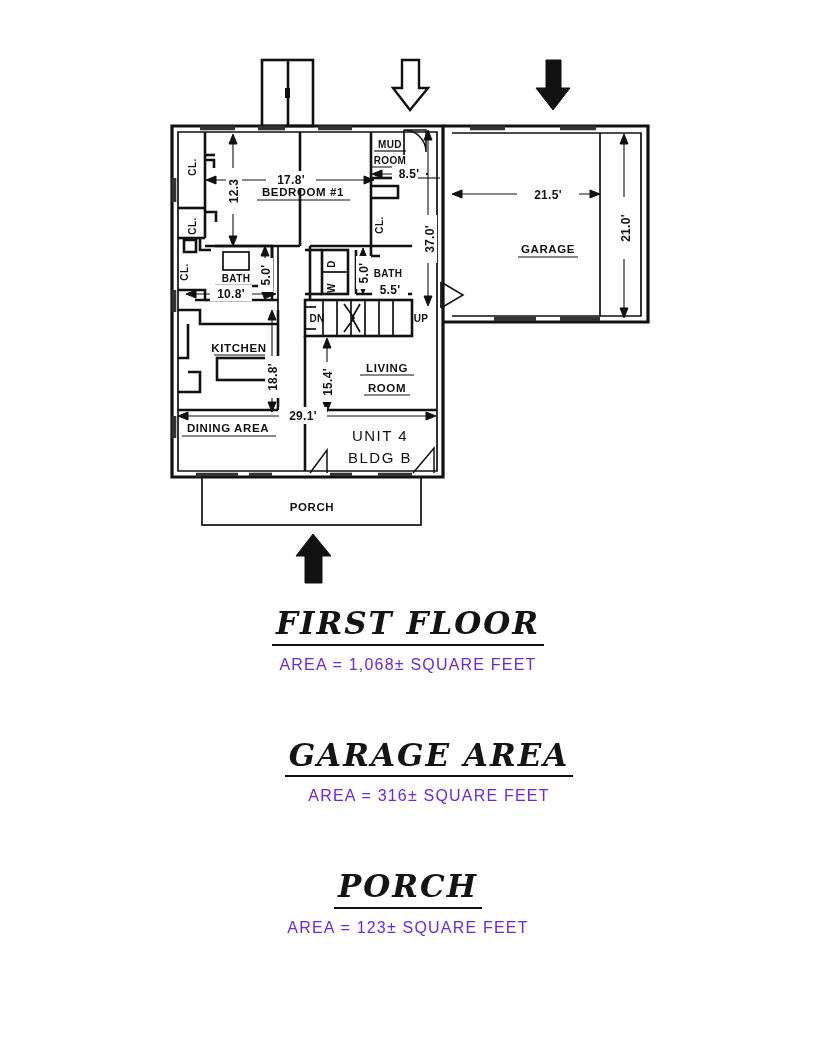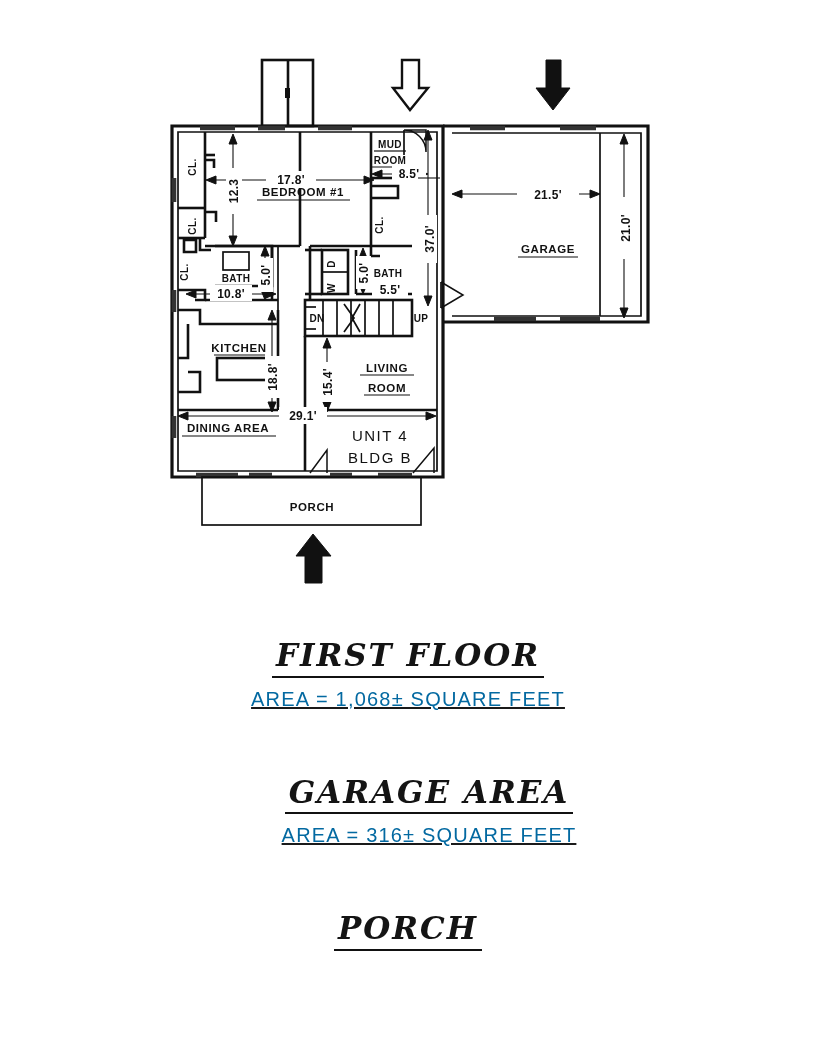--- a/index.html
+++ b/index.html
@@ -19,45 +19,44 @@
   #plan-svg {
     position: absolute;
     left: 0;
     top: 0;
     width: 816px;
     height: 600px;
   }
   .captions {
     position: absolute;
     left: 0;
-    top: 620px;
+    top: 588px;
     width: 816px;
-    text-decoration: underline;
   }
   .caption-block {
     text-align: center;
     margin: 0;
   }
   .caption-title {
     font-family: "DejaVu Serif", serif;
     font-style: italic;
     font-weight: bold;
     font-size: 31px;
     letter-spacing: 2px;
     display: inline-block;
     border-bottom: 2.5px solid #111;
     padding: 0 4px 2px 4px;
     line-height: 1.15;
     color: #141414;
   }
   .caption-sub {
     font-family: "Liberation Sans", sans-serif;
-    font-size: 20px;
+    font-size: 16px;
     letter-spacing: 1.2px;
-    color: #0369a1;
+    color: #6d28d9;
     margin-top: 10px;
   }
   .cap-first  { margin-top: 18px; }
   .cap-garage { margin-top: 64px; margin-left: 42px; }
   .cap-porch  { margin-top: 64px; }
 
   
   .wall-outer   { fill: none; stroke: #111; stroke-width: 3.2; }
   .wall-inner   { fill: none; stroke: #111; stroke-width: 2.6; }
   .wall-thin    { fill: none; stroke: #111; stroke-width: 1.7; }
@@ -393,15 +392,16 @@
     <div class="caption-sub">AREA  =  1,068±  SQUARE  FEET</div>
   </div>
 
   <div class="caption-block cap-garage">
     <div class="caption-title">GARAGE  AREA</div>
     <div class="caption-sub">AREA  =  316±  SQUARE  FEET</div>
   </div>
 
   <div class="caption-block cap-porch">
     <div class="caption-title">PORCH</div>
+    <div class="caption-sub">AREA  =  123±  SQUARE  FEET</div>
   </div>
 
 </div>
 
 </body></html>

